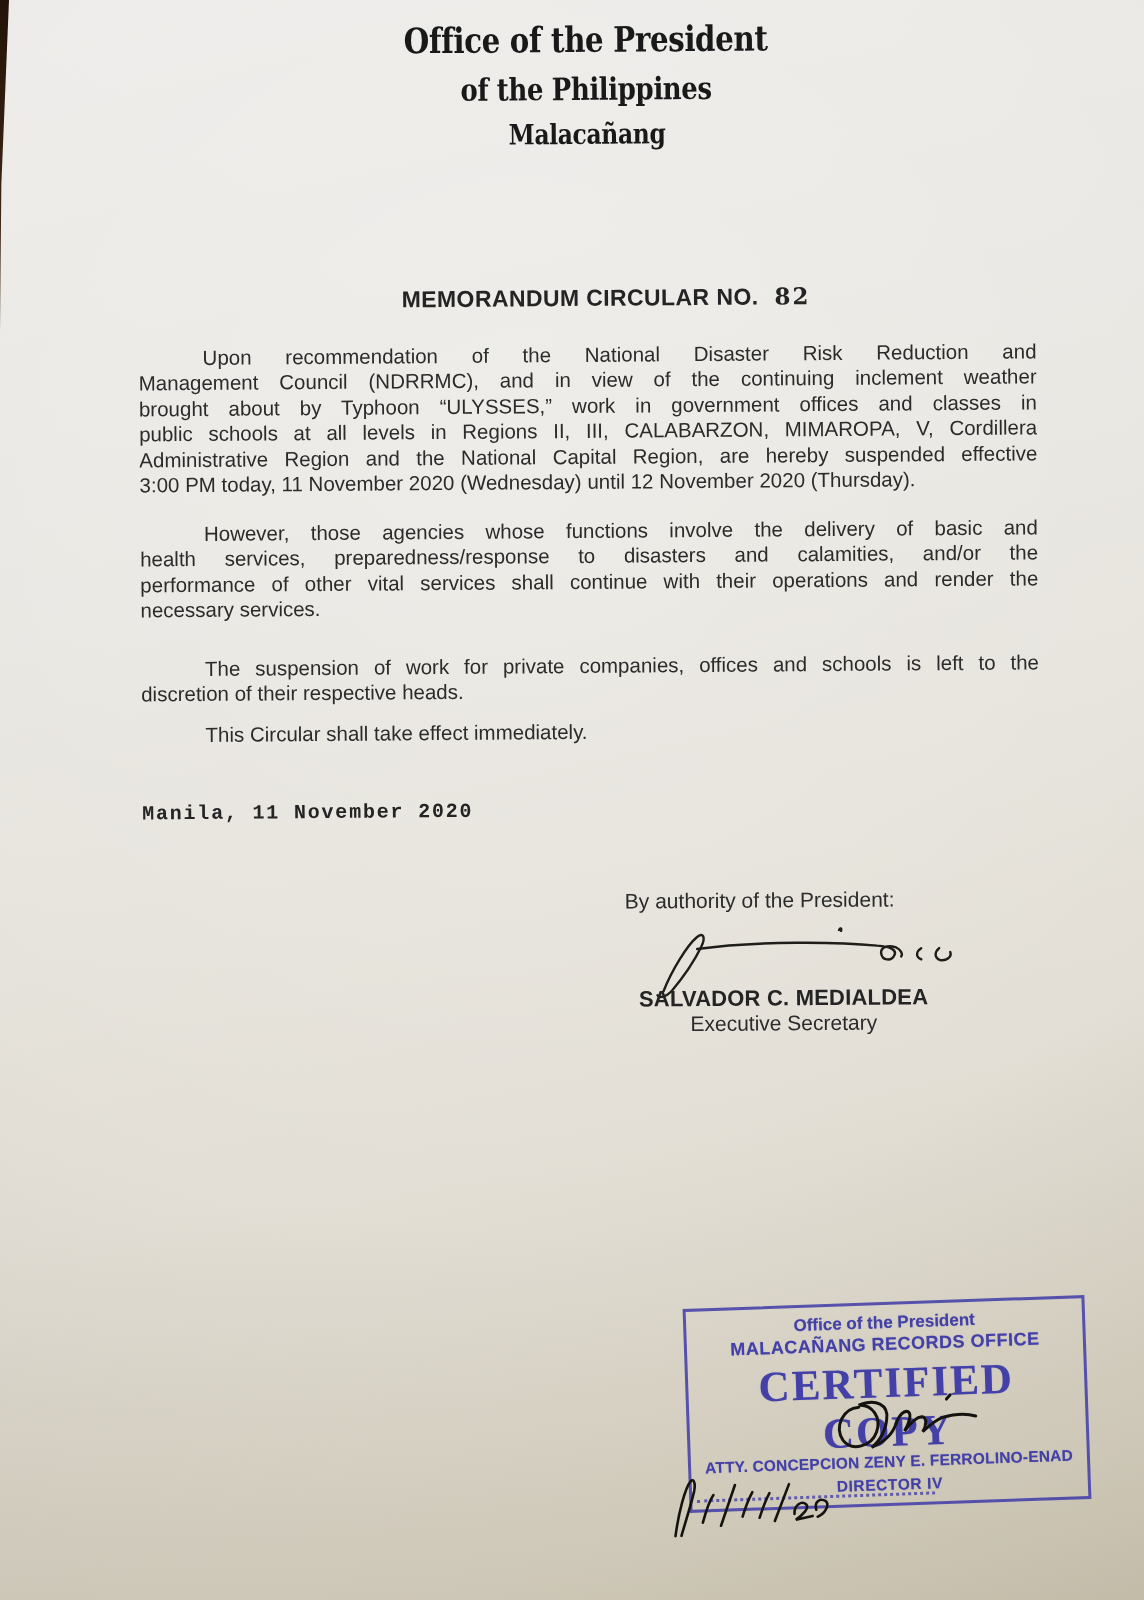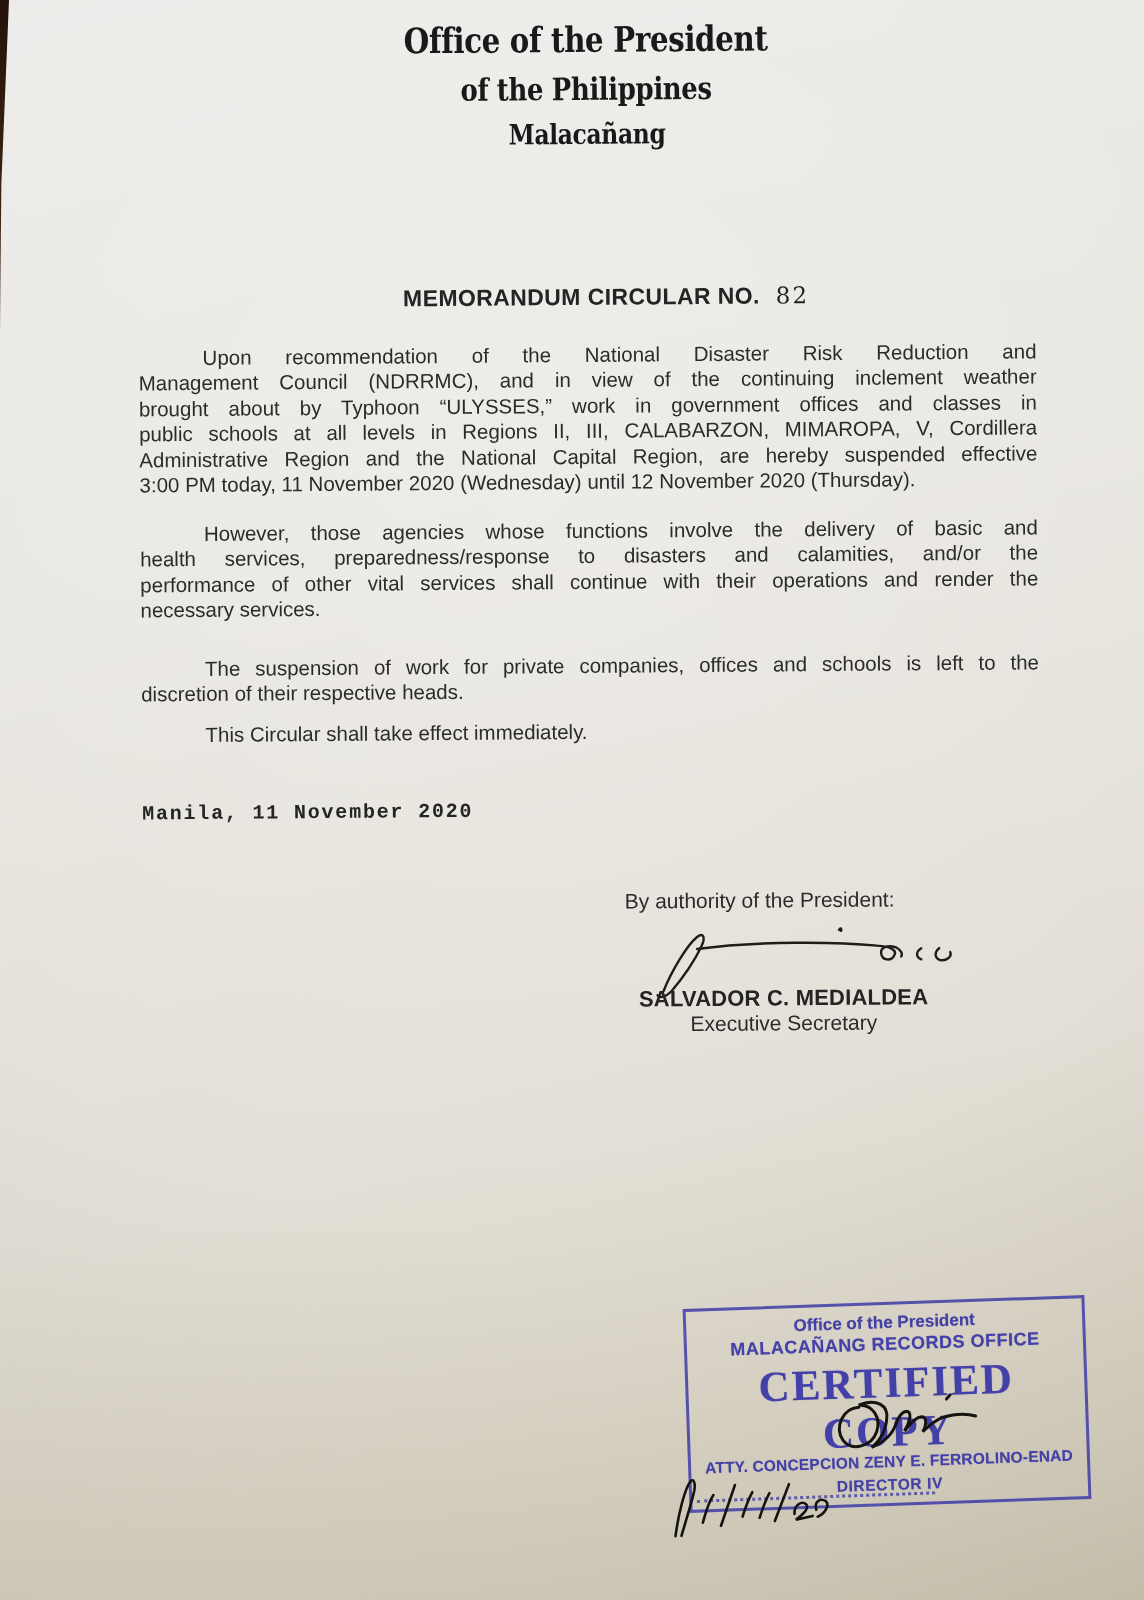--- a/index.html
+++ b/index.html
@@ -30,21 +30,21 @@
   .lh2{font-size:31px;line-height:36px;margin-top:11px;letter-spacing:-0.5px;}
   .lh3{font-size:28px;line-height:32px;margin-top:12px;letter-spacing:-0.5px;}
   .lh-squeeze{display:inline-block;transform:scaleX(0.84);}
 
   
   .memo-title{
     position:absolute;top:284px;left:140px;width:900px;text-align:center;
     transform:translateX(20px);
     font-weight:bold;font-size:23px;letter-spacing:0.4px;color:#242424;
   }
-  .memo-no{font-family:"DejaVu Serif",serif;font-weight:normal;font-size:23px;letter-spacing:2px;margin-left:16px;}
+  .memo-no{font-family:"DejaVu Serif",serif;font-weight:bold;font-size:23px;letter-spacing:2px;margin-left:16px;}
 
   
   .para{position:absolute;left:142px;width:898px;font-size:20.5px;color:#2b2b2b;}
   .p1{top:342px;}
   .p2{top:518px;}
   .p3{top:653px;}
   .p4{top:719px;}
   .bline{height:25.4px;line-height:25.4px;overflow:hidden;white-space:nowrap;}
   .bline.just{text-align:justify;text-align-last:justify;white-space:normal;}
   .bline.just::after{content:"";display:inline-block;width:100%;height:0;}

